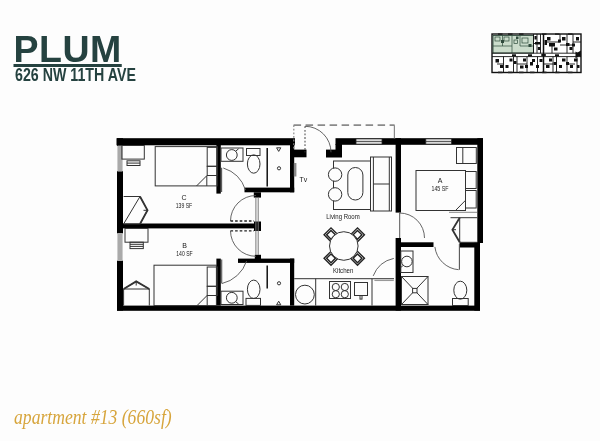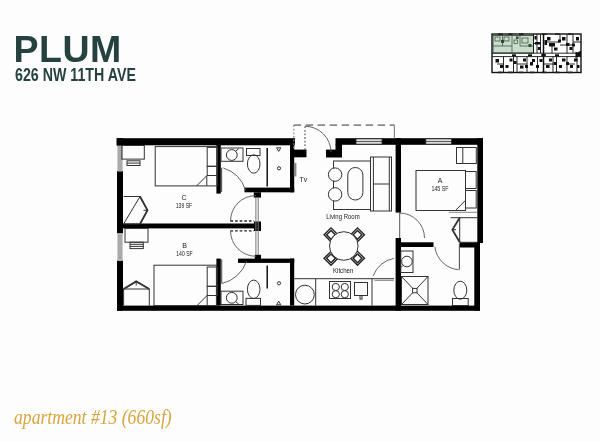--- a/index.html
+++ b/index.html
@@ -1,18 +1,18 @@
 <!DOCTYPE html>
 <html><head>
 <meta charset="utf-8">
 <style>
   html,body{margin:0;padding:0;}
   body{width:600px;height:441px;background:#fdfdfd;font-family:"Liberation Sans",sans-serif;overflow:hidden;}
   .wrap{position:relative;width:600px;height:441px;}
-  .title{position:absolute;left:13.5px;top:31px;color:#254240;font-weight:bold;font-size:37.5px;letter-spacing:0.5px;line-height:1;}
+  .title{position:absolute;left:13.5px;top:31px;color:#254240;font-weight:bold;font-size:37.5px;letter-spacing:0.5px;line-height:1;text-decoration:underline;}
   .sub{position:absolute;left:14.5px;top:65.5px;color:#254240;font-weight:bold;font-size:18px;letter-spacing:0px;line-height:1;transform:scaleX(0.79);transform-origin:left top;white-space:nowrap;}
   .foot{position:absolute;left:14px;top:406px;color:#d7a53c;font-style:italic;font-family:"Liberation Serif",serif;font-size:20.5px;transform:scaleX(0.86);transform-origin:left top;white-space:nowrap;}
   svg{position:absolute;left:0;top:0;}
   text{font-family:"Liberation Sans",sans-serif;fill:#1a1a1a;}
 </style>
 </head>
 <body>
 <div class="wrap">
   <div class="title">PLUM</div>
   <div class="sub">626 NW 11TH AVE</div>

